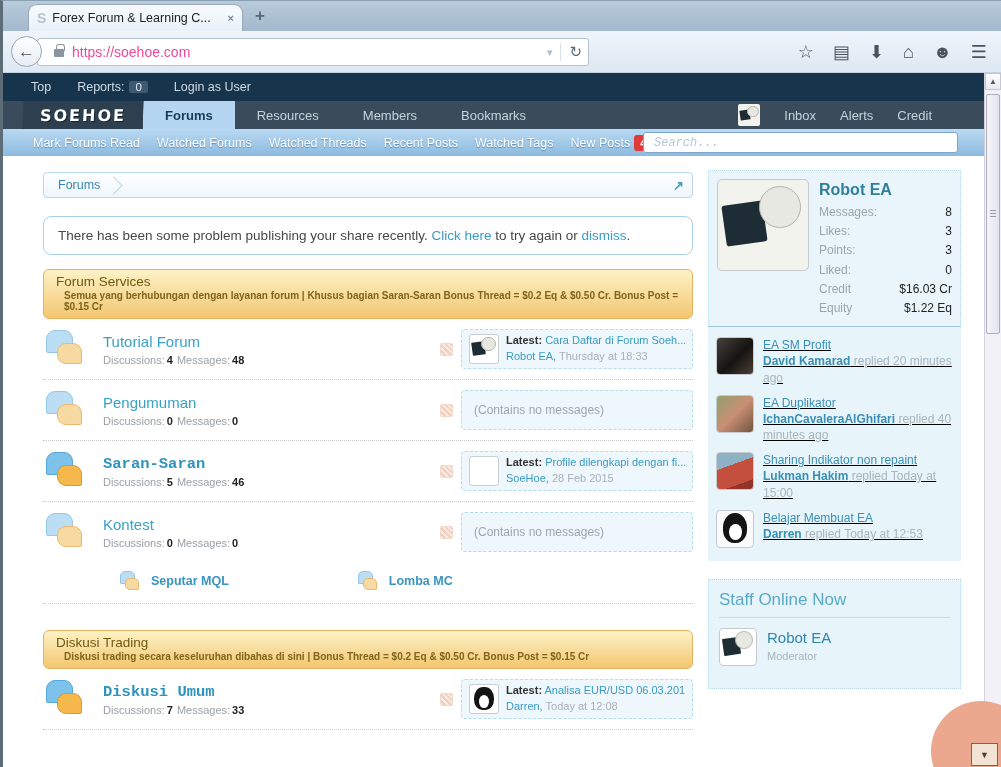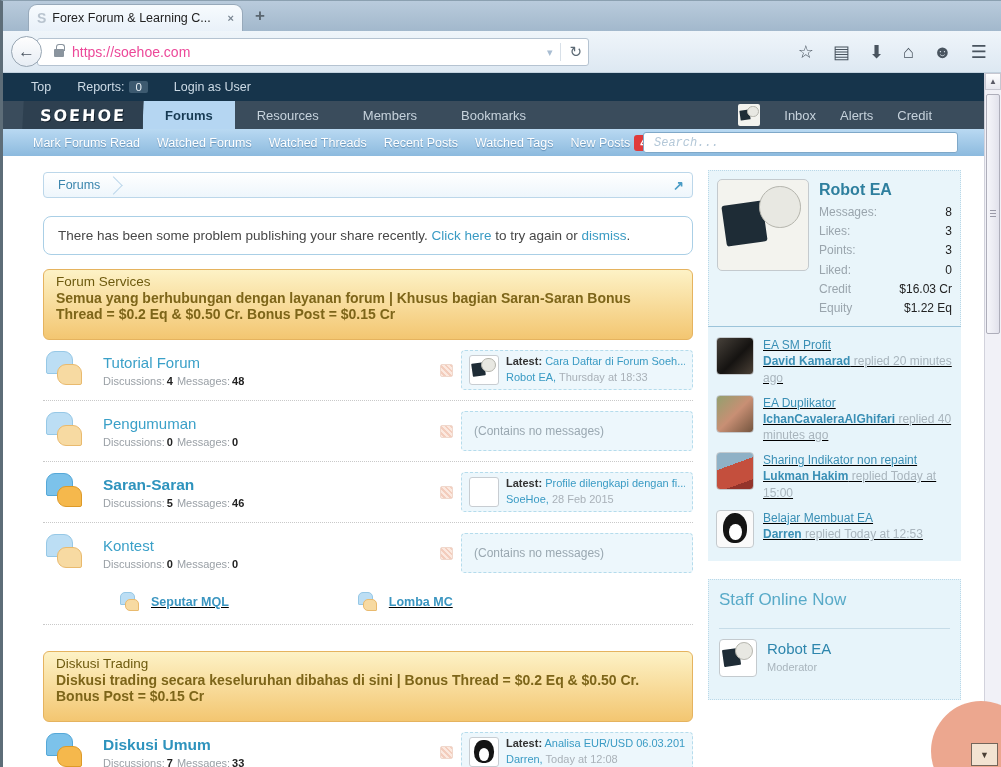--- a/index.html
+++ b/index.html
@@ -76,48 +76,48 @@
     background:linear-gradient(#fff,#eef6fc);display:flex;align-items:center;position:relative;}
   .crumb{padding:0 14px;font-size:12.5px;color:#3a85ad;position:relative;height:100%;display:flex;align-items:center;}
   .crumb::after{content:"";position:absolute;right:-6px;top:6px;width:12px;height:12px;
     border-top:1px solid #bcd7ea;border-right:1px solid #bcd7ea;transform:rotate(45deg);background:transparent;}
   .ext-btn{position:absolute;right:8px;color:#4a9cc6;font-size:13px;font-weight:bold;}
   .notice{margin-top:18px;border:1px solid #aacfe6;border-radius:8px;padding:11px 14px;
     font-size:13.5px;color:#474747;}
   .notice a{color:#3a9bc4;}
   h1.page-title{margin:16px 0 8px;font-size:26px;color:#141414;font-weight:600;letter-spacing:-.3px;}
   .cat-header{margin-top:14px;border:1px solid #e5b35f;border-radius:6px;
-    background:linear-gradient(#fdf2c6,#f3c671);padding:4px 12px 17px;}
+    background:linear-gradient(#fdf2c6,#f3c671);padding:4px 12px 6px;}
   .cat-title{font-size:13.5px;color:#6d5a0e;}
-  .cat-desc{font-size:14px;font-weight:bold;color:#7d6519;margin-top:1px;}
+  .cat-desc{font-size:10px;font-weight:bold;color:#7d6519;margin-top:1px;margin-left:8px;}
   .forum-row{display:flex;align-items:center;padding:9px 0;border-bottom:1px dotted #c9c9c9;}
   .bubbles{position:relative;width:46px;height:42px;flex:none;}
   .bubbles .bb{position:absolute;left:3px;top:2px;width:27px;height:23px;background:#bcdef4;
     border:1px solid #96c8e6;border-radius:9px 9px 9px 2px;}
   .bubbles .bf{position:absolute;left:14px;top:15px;width:25px;height:21px;background:#f7daa2;
     border:1px solid #e9ba6e;border-radius:9px 9px 2px 9px;}
   .forum-row.unread .bb{background:#7cc2ea;border-color:#55a8d8;}
   .forum-row.unread .bf{background:#f5b84c;border-color:#dd9a28;}
   .forum-main{flex:1;padding-left:14px;}
   .forum-title{font-size:15px;color:#3aa0c8;}
-  .forum-row.unread .forum-title{font-weight:bold;color:#2e93bd;font-size:15.5px;}
+  .forum-row.unread .forum-title{font-weight:bold;color:#2e93bd;font-size:15.5px;font-family:Liberation Mono, monospace;}
   .forum-meta{font-size:11px;color:#9aa0a6;margin-top:3px;}
   .forum-meta b{color:#222;margin:0 4px 0 2px;}
   .rss{width:13px;height:13px;border-radius:2px;margin:0 8px;flex:none;
     background:repeating-linear-gradient(45deg,#fbe9e0 0 2px,#f3cdbd 2px 4px);border:1px solid #f0d8cc;}
   .latest-box{width:232px;min-height:40px;background:#edf7fc;border:1px dashed #b5dcec;border-radius:4px;
     display:flex;align-items:center;padding:3px 7px;font-size:11px;flex:none;}
   .latest-box .lav{width:30px;height:30px;border-radius:3px;border:1px solid #c8cdd2;margin-right:7px;
     flex:none;position:relative;overflow:hidden;background:#fff;}
   .latest-text{line-height:1.45;overflow:hidden;white-space:nowrap;}
   .latest-text b{color:#333;}
   .latest-text a{color:#3a9bc4;}
   .latest-text .when{color:#a9b1b8;}
   .latest-box.empty{color:#9aa8b1;font-size:12px;padding-left:12px;}
-  .subforum-row{display:flex;padding:7px 0 11px 74px;border-bottom:1px dotted #c9c9c9;gap:126px;text-decoration:underline;}
+  .subforum-row{display:flex;padding:7px 0 11px 74px;border-bottom:1px dotted #c9c9c9;gap:126px;}
   .subforum{display:flex;align-items:center;gap:9px;}
   .bubbles.sm{width:25px;height:23px;}
   .bubbles.sm .bb{width:15px;height:13px;border-radius:5px 5px 5px 1px;}
   .bubbles.sm .bf{left:8px;top:9px;width:14px;height:12px;border-radius:5px 5px 1px 5px;}
   .subforum a{font-size:12.5px;font-weight:bold;color:#3a95c0;}
   .cat2{margin-top:26px;}
 
   
   .side-col{position:absolute;left:705px;top:14px;width:253px;}
   .user-panel{background:#e9f5fa;border:1px dotted #b9d8e8;padding:8px;display:flex;}
@@ -139,21 +139,21 @@
   .stab.active{background:#fff;border-bottom-color:#fff;}
   .threads-panel{background:#e7f4fa;border-top:1px solid #9cc4da;padding:10px 8px 4px;margin-top:-1px;}
   .thread-item{display:flex;gap:9px;margin-bottom:9px;text-decoration:underline;}
   .sav{width:38px;height:38px;background:#fff;border:1px solid #c4cace;border-radius:4px;
     flex:none;position:relative;overflow:hidden;}
   .thread-body{font-size:12px;line-height:1.35;}
   .thread-body .tt{color:#3a8fb5;display:block;}
   .thread-body .tu{color:#3a8fb5;font-weight:bold;}
   .thread-body .tm{color:#a9b5bd;}
   .staff-panel{margin-top:18px;background:#e7f4fa;border:1px dotted #b9d8e8;padding:10px;}
-  .staff-header{font-size:17px;color:#58aac8;border-bottom:1px solid #c6dce8;padding-bottom:18px;margin-bottom:10px;}
+  .staff-header{font-size:17px;color:#58aac8;border-bottom:1px solid #c6dce8;padding-bottom:7px;margin-bottom:10px;}
   .staff-member{display:flex;gap:10px;margin-bottom:12px;align-items:center;}
   .staff-member .sn{color:#2e86ad;font-size:15px;display:block;}
   .staff-member .sr{color:#a9b5bd;font-size:11px;}
 
   
   .av-dark{background:linear-gradient(135deg,#47413a,#151311 55%,#4a4036);}
   .av-ichan{background:linear-gradient(135deg,#93a06e,#c88f74 50%,#74553f);}
   .av-lukman{background:linear-gradient(160deg,#8fb1c6 0 35%,#c44f3d 35% 80%,#93332a 80%);}
   .av-sil{background:#fafafa;}
   .av-sil::before{content:"";position:absolute;left:16%;top:6%;width:68%;height:84%;

